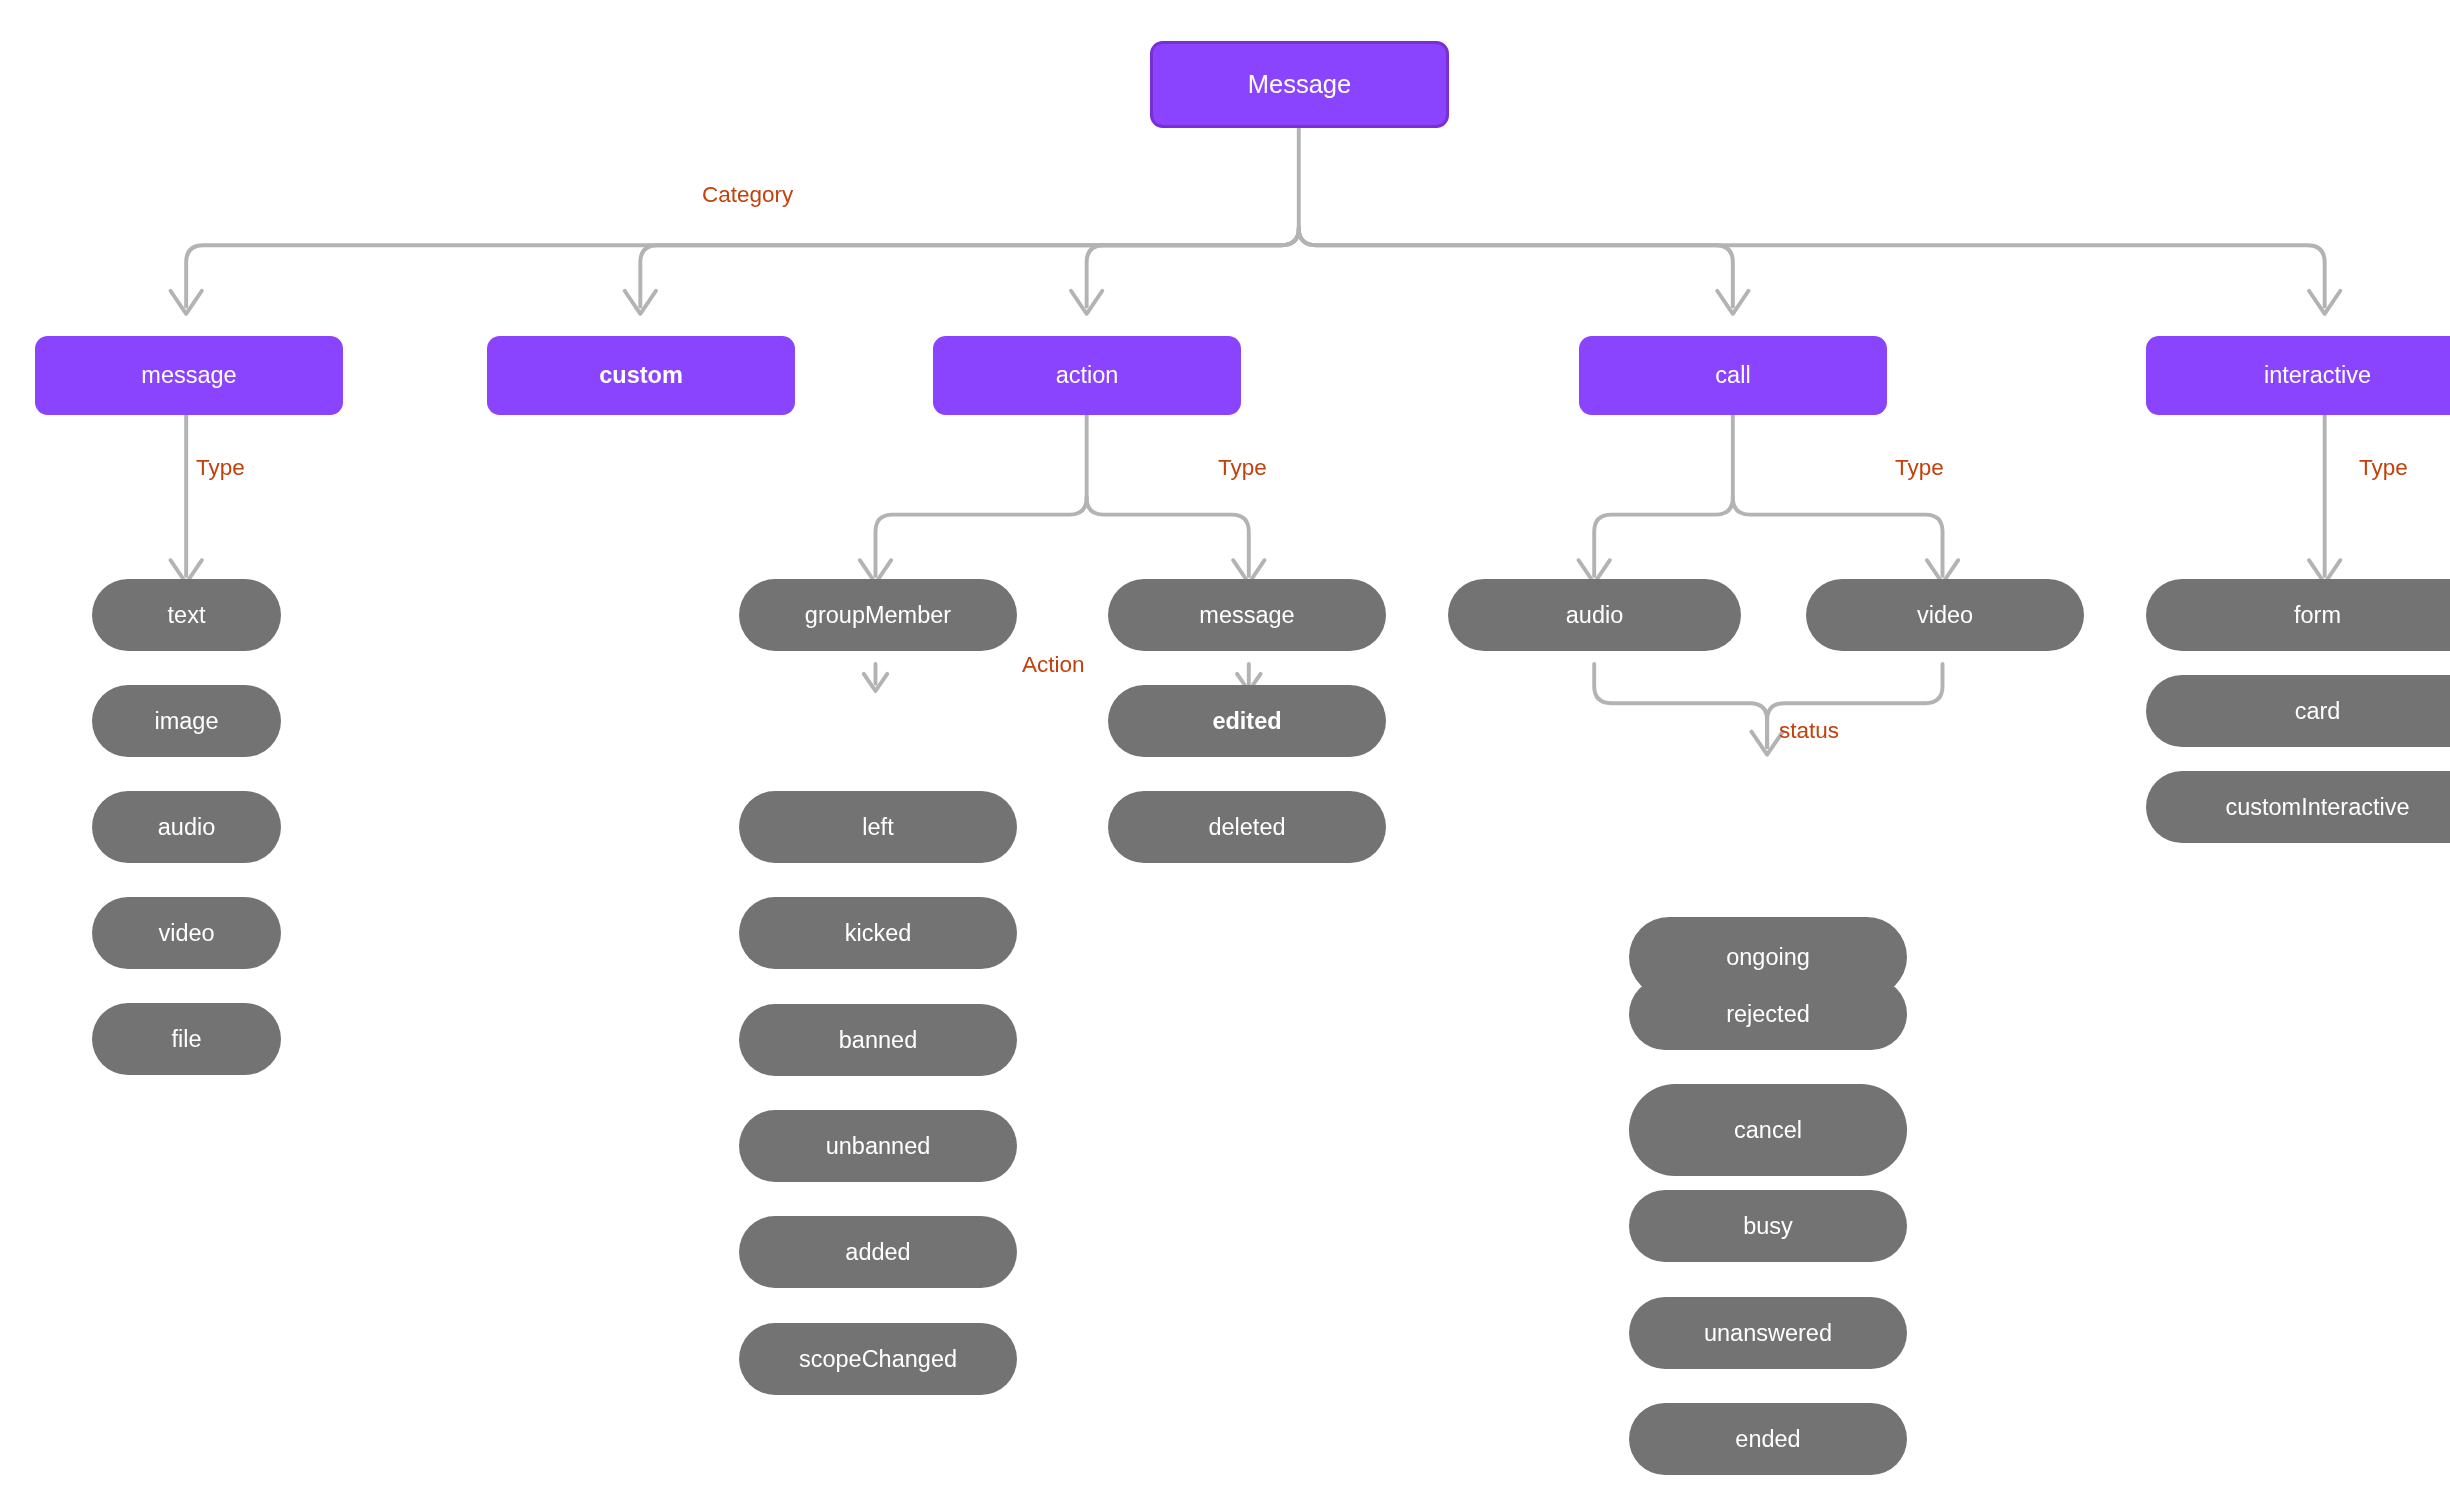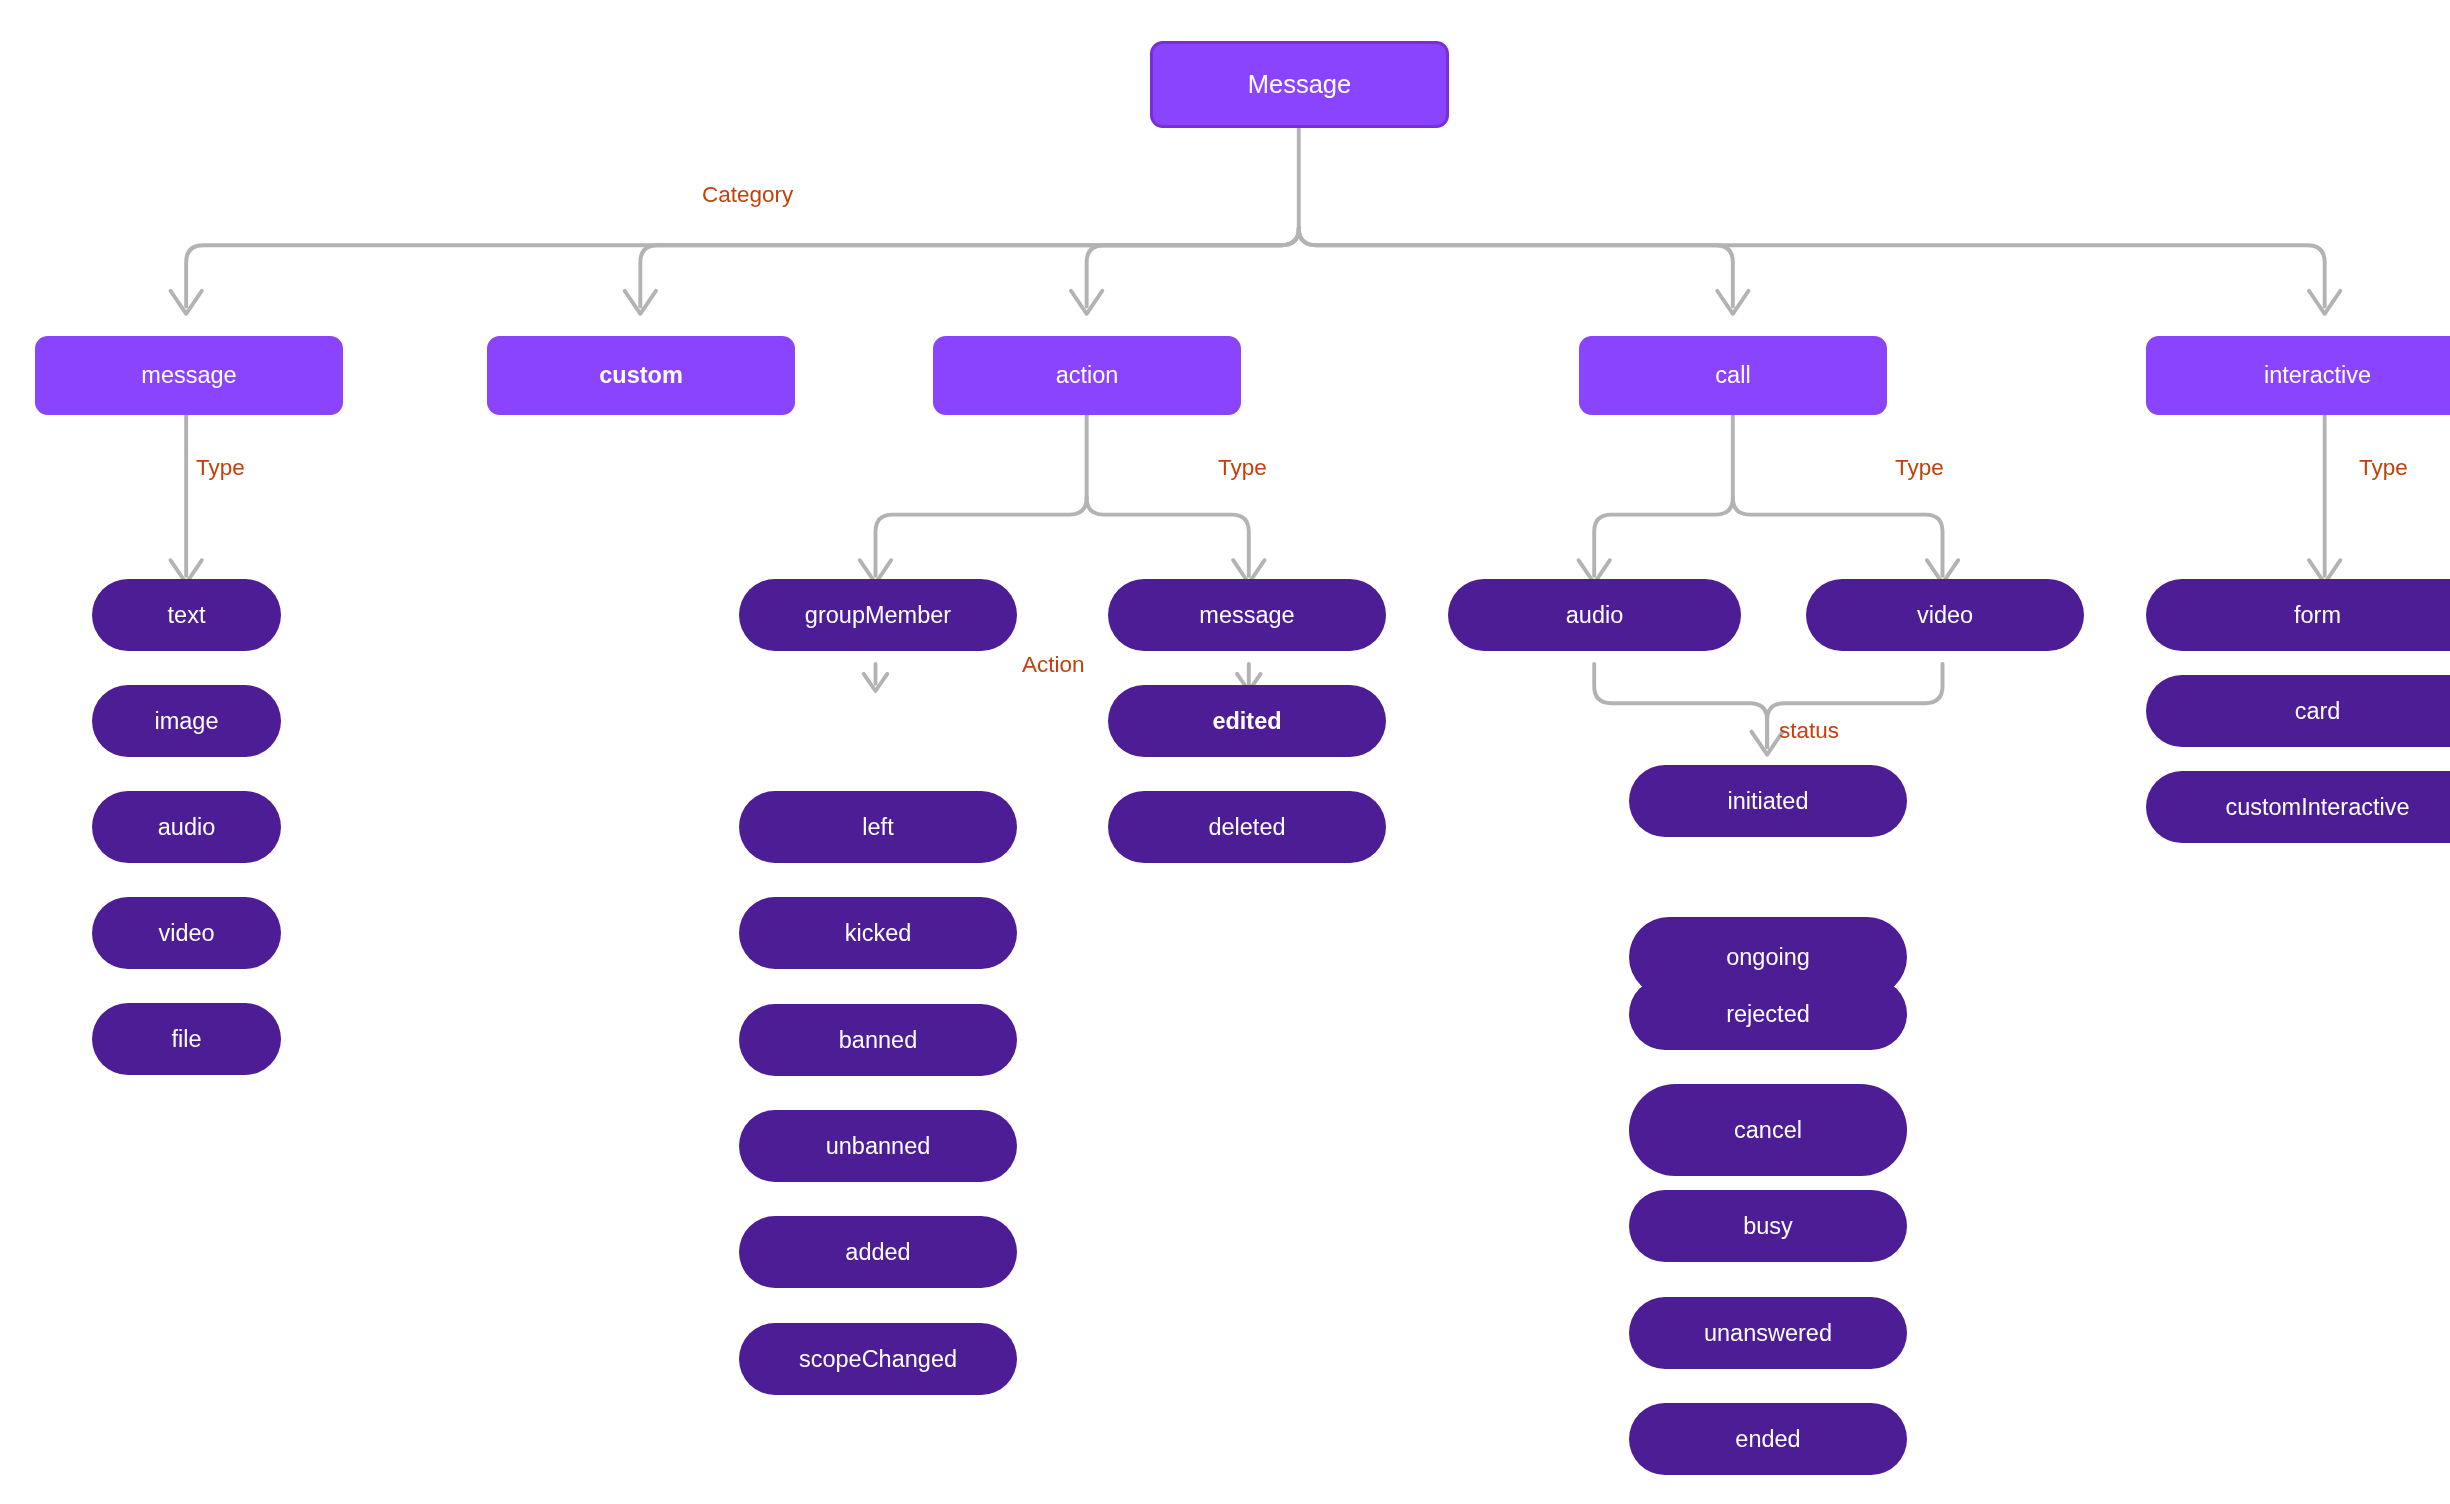--- a/index.html
+++ b/index.html
@@ -52,21 +52,21 @@
     border: 3.4px solid #7A2FD6;
     border-radius: 12.7px;
     font-size: 25.5px;
   }
   .node-category {
     background: #8B44FE;
     border-radius: 12.7px;
     font-size: 23.5px;
   }
   .node-leaf {
-    background: #4c1d95;
+    background: #737373;
     border-radius: 490px;
     font-size: 23.5px;
   }
   .edge-label {
     position: absolute;
     color: #c2410c;
     font-size: 22.5px;
     white-space: nowrap;
     user-select: none;
   }
@@ -210,23 +210,20 @@
     <span>deleted</span>
   </div>
 
   <div class="node node-leaf" style="left:1448px; top:579px; width:293px; height:72px;">
     <span>audio</span>
   </div>
   <div class="node node-leaf" style="left:1806px; top:579px; width:278px; height:72px;">
     <span>video</span>
   </div>
 
-  <div class="node node-leaf" style="left:1629px; top:765px; width:278px; height:72px;">
-    <span>initiated</span>
-  </div>
   <div class="node node-leaf" style="left:1629px; top:917px; width:278px; height:80px;">
     <span>ongoing</span>
   </div>
   <div class="node node-leaf" style="left:1629px; top:978px; width:278px; height:72px;">
     <span>rejected</span>
   </div>
   <div class="node node-leaf" style="left:1629px; top:1084px; width:278px; height:92px;">
     <span>cancel</span>
   </div>
   <div class="node node-leaf" style="left:1629px; top:1190px; width:278px; height:72px;">

